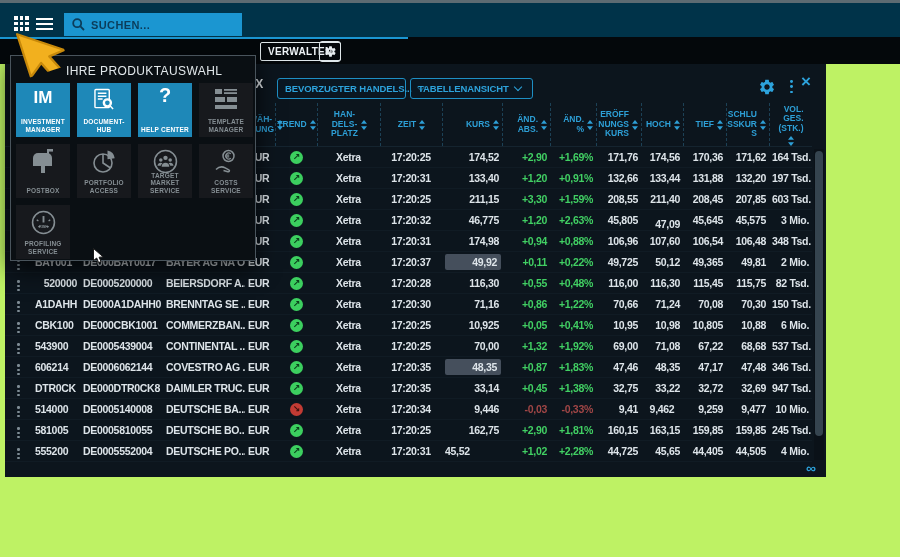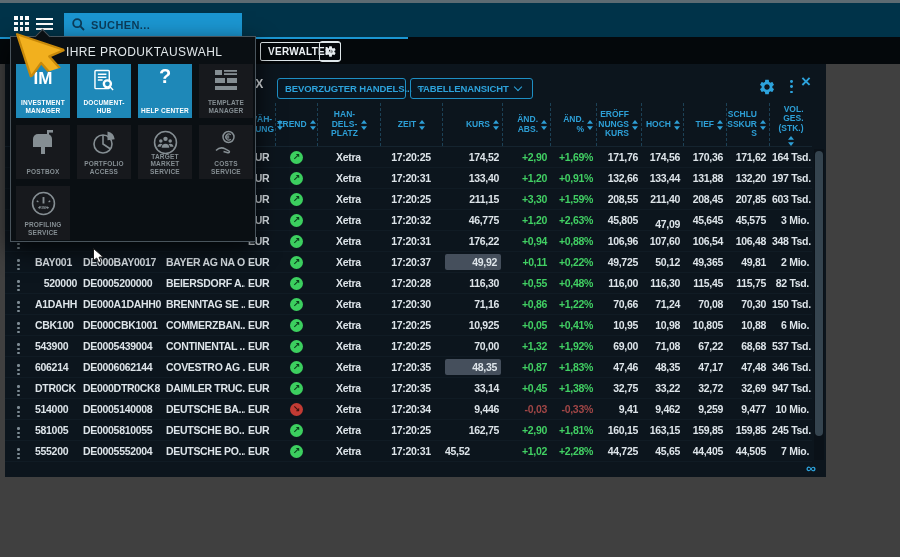--- a/index.html
+++ b/index.html
@@ -1,16 +1,16 @@
 <!DOCTYPE html>
 <html><head>
 <meta charset="utf-8">
 <style>
   html,body{margin:0;padding:0;background:#000;}
-  .page{position:relative;width:900px;height:557px;background:#404040;overflow:hidden;
+  .page{position:relative;width:900px;height:557px;background:#bef264;overflow:hidden;
         font-family:"Liberation Sans","DejaVu Sans",sans-serif;-webkit-font-smoothing:antialiased;}
   
   .top-strip{position:absolute;top:0;left:0;right:0;height:3px;background:#5c6b72;}
   .topbar{position:absolute;top:3px;left:0;right:0;height:34px;background:#003349;z-index:5;}
   .grid-btn{position:absolute;left:14px;top:13px;width:15px;height:15px;display:grid;
             grid-template-columns:repeat(3,1fr);grid-template-rows:repeat(3,1fr);gap:2px;cursor:pointer;}
   .grid-btn i{background:#fdfdfd;display:block;}
   .ham-btn{position:absolute;left:36px;top:15px;width:17px;height:12px;display:flex;flex-direction:column;justify-content:space-between;cursor:pointer;}
   .ham-btn i{height:2.4px;background:#fdfdfd;display:block;}
   .search-box{position:absolute;left:64px;top:10px;width:178px;height:23px;background:#1b96d1;
@@ -58,21 +58,21 @@
   .trend.up{background:#3ccf5f;color:#0a3a1a;}
   .trend.down{background:#c23b34;color:#380f0b;}
   .pos{color:#41cf63;}
   .neg{color:#a04646;}
   .hl{background:#454f5c;border-radius:2px;padding:2px 4px;display:inline-block;min-width:48px;text-align:right;}
   .status{position:absolute;left:3px;bottom:2px;color:#93a0a8;font-size:9.5px;letter-spacing:.1px;}
   .scroll-track{position:absolute;right:2px;top:85px;width:10px;height:311px;background:#0a1118;cursor:pointer;}
   .scroll-thumb{position:absolute;left:1px;top:2px;width:8px;height:285px;background:#35444f;border-radius:4px;cursor:grab;}
   .link-ind{position:absolute;right:10px;bottom:2px;color:#2da3dc;font-size:14px;font-weight:bold;cursor:pointer;line-height:14px;}
   
-  .menu-panel{position:absolute;left:10px;top:36px;width:246px;height:206px;background:#0a0f13;
+  .menu-panel{position:absolute;left:10px;top:55px;width:246px;height:206px;background:#0a0f13;
               border:1px solid #49545c;box-sizing:border-box;z-index:40;box-shadow:0 8px 22px rgba(0,0,0,.75);}
   .menu-notch{position:absolute;left:26px;top:-6px;width:10px;height:10px;background:#0a0f13;
               border-left:1px solid #49545c;border-top:1px solid #49545c;transform:rotate(45deg);}
   .menu-title{position:absolute;left:55px;top:8px;color:#e2e8eb;font-size:12px;letter-spacing:.4px;}
   .tiles{position:absolute;left:5px;top:27px;display:grid;grid-template-columns:repeat(4,54px);
          grid-auto-rows:54px;gap:7px;}
   .tile{position:relative;display:flex;flex-direction:column;align-items:center;justify-content:flex-end;
         padding-bottom:4px;box-sizing:border-box;cursor:pointer;}
   .tile.blue{background:#1e88b8;color:#fff;}
   .tile.dark{background:#17191d;color:#858e93;}
@@ -310,21 +310,21 @@
               <i></i>
               <i></i>
             </span></div>
           <div class="tcell al-l" style="width: 48px; text-align: left;"></div>
           <div class="tcell al-l" style="width: 83px; text-align: left;"></div>
           <div class="tcell al-l" style="width: 82px; text-align: left;"></div>
           <div class="tcell al-l" style="width: 30px; text-align: left;">EUR</div>
           <div class="tcell al-c" style="width: 42px; text-align: center;"><span class="trend up">↗</span></div>
           <div class="tcell al-c" style="width: 63px; text-align: center;">Xetra</div>
           <div class="tcell al-c" style="width: 62px; text-align: center;">17:20:31</div>
-          <div class="tcell al-r" style="width: 60px; text-align: right;"><span>176,22</span></div>
+          <div class="tcell al-r" style="width: 60px; text-align: right;"><span>174,98</span></div>
           <div class="tcell al-r pos" style="width: 48px; text-align: right;">+0,94</div>
           <div class="tcell al-r pos" style="width: 46px; text-align: right;">+0,88%</div>
           <div class="tcell al-r" style="width: 45px; text-align: right;">106,96</div>
           <div class="tcell al-r" style="width: 42px; text-align: right;">107,60</div>
           <div class="tcell al-r" style="width: 43px; text-align: right;">106,54</div>
           <div class="tcell al-r" style="width: 43px; text-align: right;">106,48</div>
           <div class="tcell al-r" style="width: 43px; text-align: right;">348 Tsd.</div>
         </div>
         <div class="trow">
           <div class="tcell al-c" style="width: 27px; text-align: center;"><span class="kebab" style="display:inline-flex">
@@ -490,21 +490,21 @@
           <div class="tcell al-l" style="width: 83px; text-align: left;">DE0005140008</div>
           <div class="tcell al-l" style="width: 82px; text-align: left;">DEUTSCHE BA...</div>
           <div class="tcell al-l" style="width: 30px; text-align: left;">EUR</div>
           <div class="tcell al-c" style="width: 42px; text-align: center;"><span class="trend down">↘</span></div>
           <div class="tcell al-c" style="width: 63px; text-align: center;">Xetra</div>
           <div class="tcell al-c" style="width: 62px; text-align: center;">17:20:34</div>
           <div class="tcell al-r" style="width: 60px; text-align: right;"><span>9,446</span></div>
           <div class="tcell al-r neg" style="width: 48px; text-align: right;">-0,03</div>
           <div class="tcell al-r neg" style="width: 46px; text-align: right;">-0,33%</div>
           <div class="tcell al-r" style="width: 45px; text-align: right;">9,41</div>
-          <div class="tcell al-r" style="width: 42px; text-align: right;">9,462</div>
+          <div class="tcell al-r" style="width: 42px; text-align: center;">9,462</div>
           <div class="tcell al-r" style="width: 43px; text-align: right;">9,259</div>
           <div class="tcell al-r" style="width: 43px; text-align: right;">9,477</div>
           <div class="tcell al-r" style="width: 43px; text-align: right;">10 Mio.</div>
         </div>
         <div class="trow">
           <div class="tcell al-c" style="width: 27px; text-align: center;"><span class="kebab" style="display:inline-flex">
               <i></i>
               <i></i>
               <i></i>
             </span></div>
@@ -537,21 +537,21 @@
           <div class="tcell al-c" style="width: 42px; text-align: center;"><span class="trend up">↗</span></div>
           <div class="tcell al-c" style="width: 63px; text-align: center;">Xetra</div>
           <div class="tcell al-c" style="width: 62px; text-align: center;">17:20:31</div>
           <div class="tcell al-r" style="width: 60px; text-align: left;"><span>45,52</span></div>
           <div class="tcell al-r pos" style="width: 48px; text-align: right;">+1,02</div>
           <div class="tcell al-r pos" style="width: 46px; text-align: right;">+2,28%</div>
           <div class="tcell al-r" style="width: 45px; text-align: right;">44,725</div>
           <div class="tcell al-r" style="width: 42px; text-align: right;">45,65</div>
           <div class="tcell al-r" style="width: 43px; text-align: right;">44,405</div>
           <div class="tcell al-r" style="width: 43px; text-align: right;">44,505</div>
-          <div class="tcell al-r" style="width: 43px; text-align: right;">7 Mio.</div>
+          <div class="tcell al-r" style="width: 43px; text-align: right;">4 Mio.</div>
         </div>
       </div>
 
     <div class="link-ind">∞</div>
     <div class="scroll-track">
       <div class="scroll-thumb"></div>
     </div>
   </div>
 
   <div class="menu-panel">

